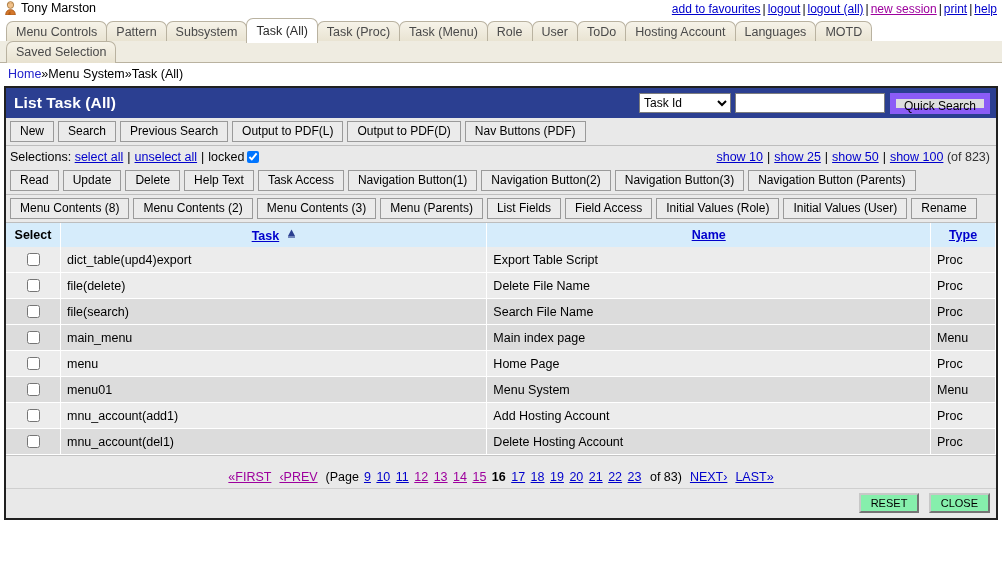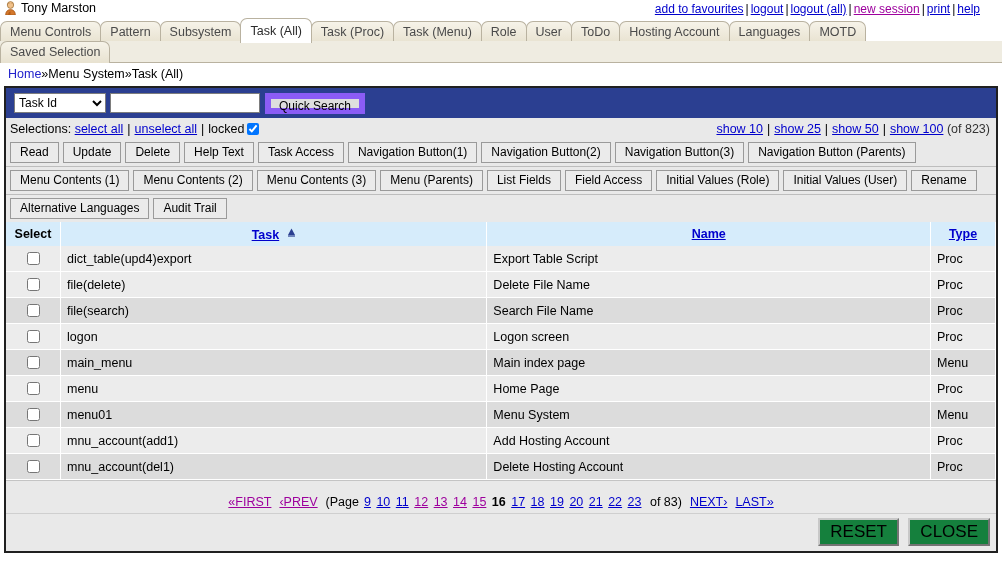--- a/index.html
+++ b/index.html
@@ -37,37 +37,38 @@
     color: #000;
   }
   .user-icon {
     width: 13px;
     height: 14px;
     position: relative;
     display: inline-block;
   }
   .link-block {
     position: absolute;
-    right: 22px;
+    right: 5px;
     top: 2px;
     font-size: 12px;
     white-space: nowrap;
   }
   .link-block a {
     color: #0000cc;
     text-decoration: underline;
   }
   .link-block a.visited { color: #9d009d; }
   .link-block .sep { color: #000; padding: 0 2px; }
 
   
   .tabstrip {
     position: relative;
     height: 23px;
     background: #ffffff;
+    padding-left: 6px;
     box-sizing: border-box;
     white-space: nowrap;
     font-size: 0;
   }
   .tabstrip.row2 { height: 22px; }
   .tab {
     display: inline-block;
     font-size: 12.5px;
     font-family: "Liberation Sans", sans-serif;
     color: #4a4a4a;
@@ -254,23 +255,23 @@
   .pager .grp { margin: 0 4px; }
 
   
   .bottombar {
     background: #e9e9e9;
     text-align: right;
     padding: 4px 6px 5px 0;
     border-top: 1px solid #cfcfcf;
   }
   .bbtn {
-    font-size: 17px;
-    font-family: "Liberation Sans", sans-serif;
-    background: #15803d;
+    font-size: 11px;
+    font-family: "Liberation Sans", sans-serif;
+    background: #86efac;
     border: 2px outset #c8c8c8;
     padding: 2px 10px;
     margin-left: 6px;
     cursor: pointer;
     color: #000;
   }
 </style>
 </head>
 <body>
 
@@ -301,50 +302,51 @@
     <span class="tab">Saved Selection</span>
   </div>
 
   <div class="breadcrumb">
     <a href="#">Home</a><span>»</span><span>Menu System</span><span>»</span><span>Task (All)</span>
   </div>
 
   <div class="mainframe">
 
     <div class="titlebar">
+      <h1>List Task (All)</h1>
       <select class="qs-select">
         <option>Task Id</option>
       </select>
       <input class="qs-input" type="text" value="" style="">
       <button class="qs-btn">Quick Search</button>
     </div>
 
+    <div class="btnrow">
+      <span class="btn">New</span><span class="btn">Search</span><span class="btn">Previous Search</span><span class="btn">Output to PDF(L)</span><span class="btn">Output to PDF(D)</span><span class="btn">Nav Buttons (PDF)</span>
+    </div>
 
     <div class="selbar">
       <span class="left">
         <span>Selections:</span>
         <a href="#">select all</a><span class="sep">|</span><a href="#">unselect all</a><span class="sep">|</span><span>locked</span><input class="cbx" type="checkbox" checked="" style="">
       </span>
       <span class="right">
         <a href="#">show 10</a><span class="sep">|</span><a href="#">show 25</a><span class="sep">|</span><a href="#">show 50</a><span class="sep">|</span><a href="#">show 100</a>
         <span class="ofcount">(of 823)</span>
       </span>
     </div>
 
     <div class="btnrow">
       <span class="btn">Read</span><span class="btn">Update</span><span class="btn">Delete</span><span class="btn">Help Text</span><span class="btn">Task Access</span><span class="btn">Navigation Button(1)</span><span class="btn">Navigation Button(2)</span><span class="btn">Navigation Button(3)</span><span class="btn">Navigation Button (Parents)</span>
     </div>
 
     <div class="btnrow">
-      <span class="btn">Menu Contents (1)</span><span class="btn">Menu Contents (2)</span><span class="btn">Menu Contents (3)</span><span class="btn">Menu (Parents)</span><span class="btn">List Fields</span><span class="btn">Field Access</span><span class="btn">Initial Values (Role)</span><span class="btn">Initial Values (User)</span><span class="btn">Rename</span>
-    </div>
-
-    <div class="btnrow nb">
-      <span class="btn">Alternative Languages</span><span class="btn">Audit Trail</span>
-    </div>
+      <span class="btn">Menu Contents (8)</span><span class="btn">Menu Contents (2)</span><span class="btn">Menu Contents (3)</span><span class="btn">Menu (Parents)</span><span class="btn">List Fields</span><span class="btn">Field Access</span><span class="btn">Initial Values (Role)</span><span class="btn">Initial Values (User)</span><span class="btn">Rename</span>
+    </div>
+
 
     <table class="grid">
       <thead>
         <tr>
           <th class="c-select">Select</th>
           <th>
             <a href="#">Task</a>
             <span style="display:inline-block;vertical-align:2px;margin-left:4px;">
               <svg width="9" height="9" viewBox="0 0 9 9" xmlns="http://www.w3.org/2000/svg">
                 <polygon points="4.5,0.5 8,7 1,7" fill="#2b3f91"></polygon>
@@ -372,26 +374,20 @@
             <td>file(delete)</td>
             <td>Delete File Name</td>
             <td class="c-type">Proc</td>
           </tr>
           <tr class="even">
             <td class="c-select"><input type="checkbox" class="rowcbx" style=""></td>
             <td>file(search)</td>
             <td>Search File Name</td>
             <td class="c-type">Proc</td>
           </tr>
-          <tr class="odd">
-            <td class="c-select"><input type="checkbox" class="rowcbx" style=""></td>
-            <td>logon</td>
-            <td>Logon screen</td>
-            <td class="c-type">Proc</td>
-          </tr>
           <tr class="even">
             <td class="c-select"><input type="checkbox" class="rowcbx" style=""></td>
             <td>main_menu</td>
             <td>Main index page</td>
             <td class="c-type">Menu</td>
           </tr>
           <tr class="odd">
             <td class="c-select"><input type="checkbox" class="rowcbx" style=""></td>
             <td>menu</td>
             <td>Home Page</td>

